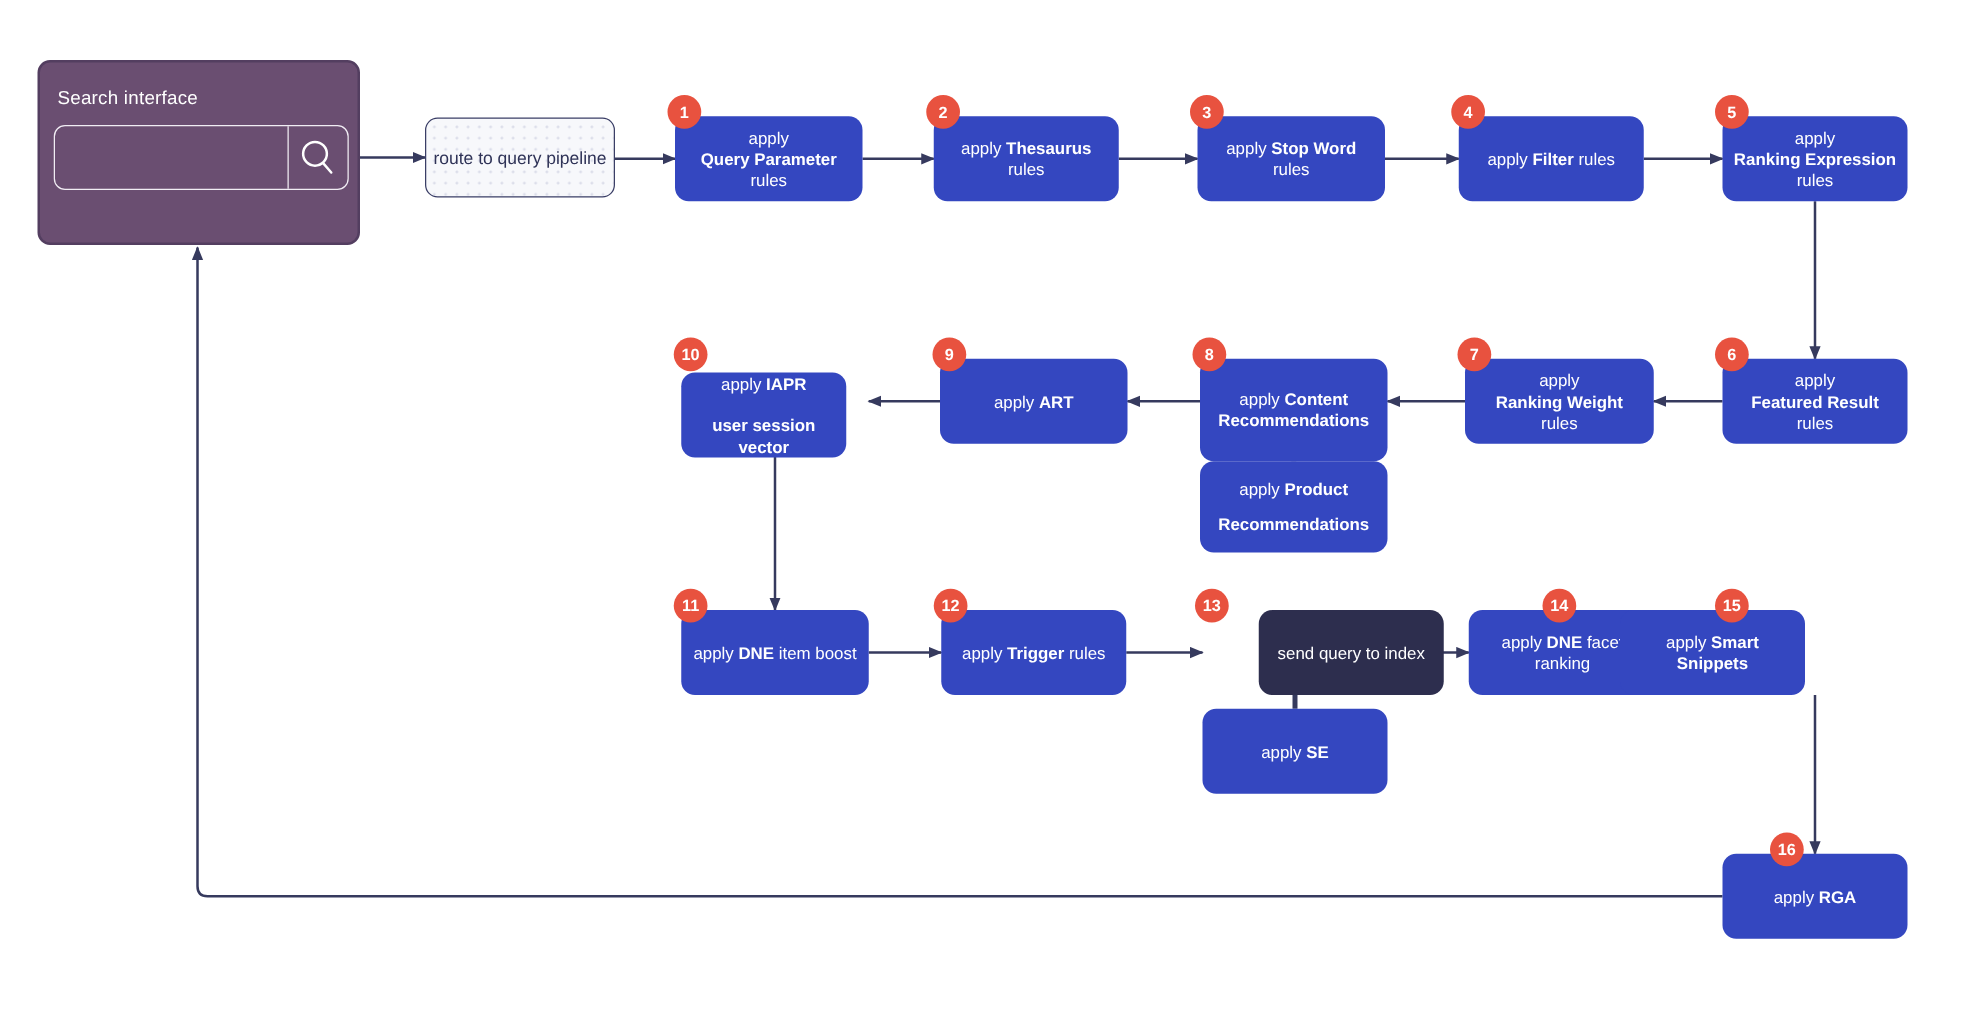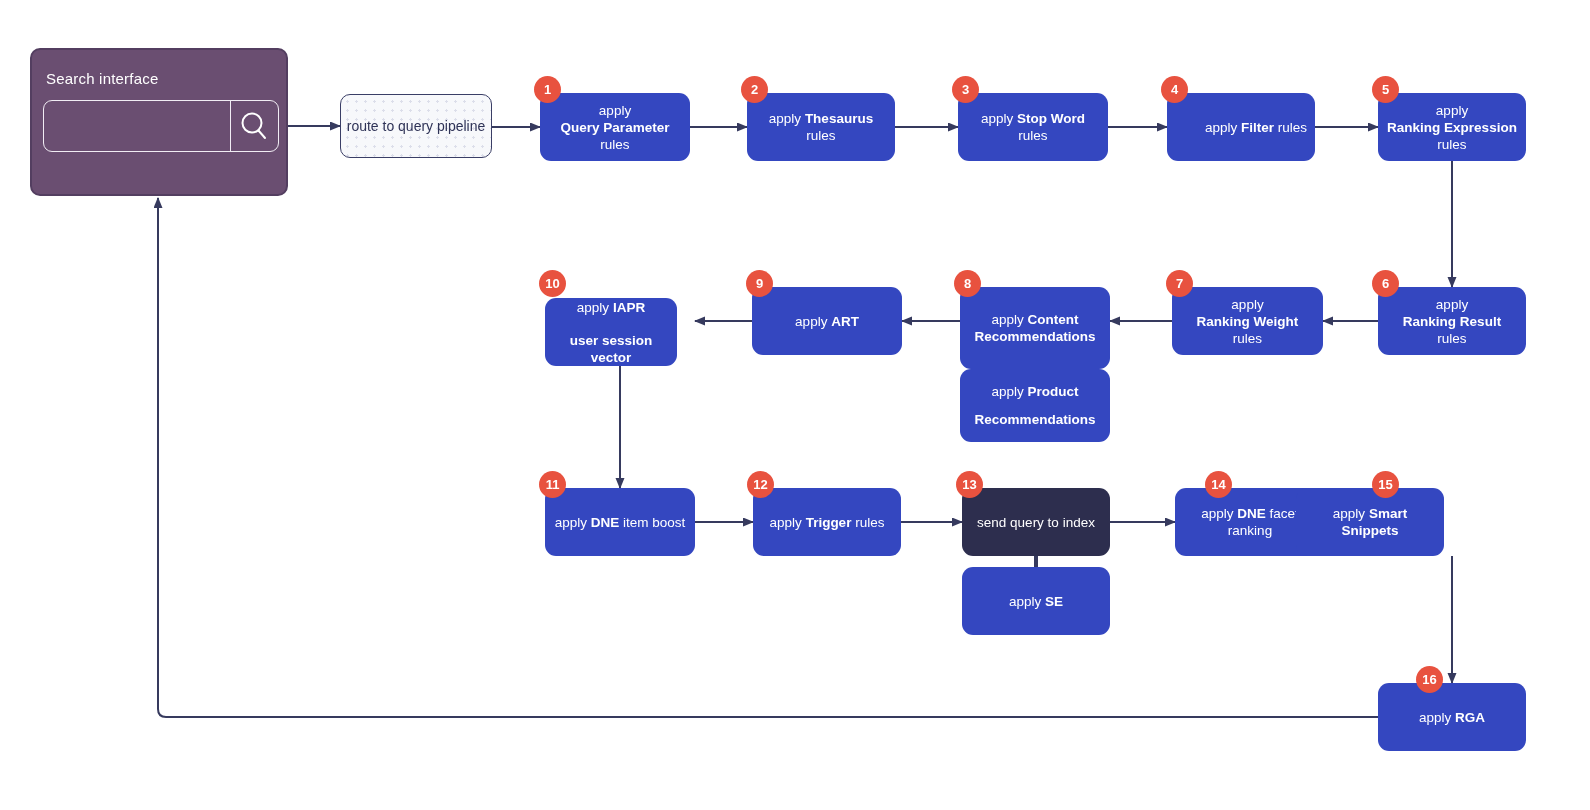--- a/index.html
+++ b/index.html
@@ -41,21 +41,21 @@
   }
   .route-box span{color:#2f3357;font-size:14px;}
 
   
   .node{
     position:absolute;border-radius:11px;box-sizing:border-box;z-index:2;
     display:flex;flex-direction:column;align-items:center;justify-content:center;
     color:#ffffff;font-size:13.5px;line-height:17px;text-align:center;padding:4px 8px;
   }
   .node.blue{background:#3447c0;}
-  .node.dark{background:#2d2e4e;}
+  .node.dark{background:#2d2e4e;margin-left:45px;}
   .node b{font-weight:700;}
   .badge{
     position:absolute;width:27px;height:27px;border-radius:50%;
     background:#e8523f;color:#ffffff;font-size:13px;font-weight:700;
     display:flex;align-items:center;justify-content:center;z-index:3;
   }
 </style>
 </head>
 <body>
 
@@ -116,33 +116,33 @@
       <div class="node blue" style="left: 747px; top: 93px; width: 148px; height: 68px;">
         <div><span>apply </span><b>Thesaurus</b></div>
         <div><span>rules</span></div>
       </div>
       <div class="badge" style="left: 741px; top: 76px;">2</div>
       <div class="node blue" style="left: 958px; top: 93px; width: 150px; height: 68px;">
         <div><span>apply </span><b>Stop Word</b></div>
         <div><span>rules</span></div>
       </div>
       <div class="badge" style="left: 952px; top: 76px;">3</div>
-      <div class="node blue" style="left: 1167px; top: 93px; width: 148px; height: 68px; align-items: flex-end;">
+      <div class="node blue" style="left: 1167px; top: 93px; width: 148px; height: 68px;">
         <div><span>apply </span><b>Filter</b><span> rules</span></div>
       </div>
       <div class="badge" style="left: 1161px; top: 76px;">4</div>
       <div class="node blue" style="left: 1378px; top: 93px; width: 148px; height: 68px;">
         <div><span>apply</span></div>
         <div><b>Ranking Expression</b></div>
         <div><span>rules</span></div>
       </div>
       <div class="badge" style="left: 1372px; top: 76px;">5</div>
       <div class="node blue" style="left: 1378px; top: 287px; width: 148px; height: 68px;">
         <div><span>apply</span></div>
-        <div><b>Ranking Result</b></div>
+        <div><b>Featured Result</b></div>
         <div><span>rules</span></div>
       </div>
       <div class="badge" style="left: 1372px; top: 270px;">6</div>
       <div class="node blue" style="left: 1172px; top: 287px; width: 151px; height: 68px;">
         <div><span>apply</span></div>
         <div><b>Ranking Weight</b></div>
         <div><span>rules</span></div>
       </div>
       <div class="badge" style="left: 1166px; top: 270px;">7</div>
       <div class="node blue" style="left: 960px; top: 287px; width: 150px; height: 82px; text-align: center;">
@@ -171,21 +171,21 @@
         <div><span>apply </span><b>Trigger</b><span> rules</span></div>
       </div>
       <div class="badge" style="left: 747px; top: 471px;">12</div>
       <div class="node dark" style="left: 962px; top: 488px; width: 148px; height: 68px;">
         <div><span>send query to index</span></div>
       </div>
       <div class="badge" style="left: 956px; top: 471px;">13</div>
       <div class="node blue" style="left: 1175px; top: 488px; width: 150px; height: 68px;">
         <div><span>apply </span><b>DNE</b><span> facet ranking</span></div>
       </div>
-      <div class="badge" style="left: 1205px; top: 471px;">14</div>
+      <div class="badge" style="left: 1234px; top: 471px;">14</div>
       <div class="node blue" style="left: 1296px; top: 488px; width: 148px; height: 68px;">
         <div><span>apply </span><b>Smart Snippets</b></div>
       </div>
       <div class="badge" style="left: 1372px; top: 471px;">15</div>
       <div class="node blue" style="left: 962px; top: 567px; width: 148px; height: 68px;">
         <div><span>apply </span><b>SE</b></div>
       </div>
       <div class="node blue" style="left: 1378px; top: 683px; width: 148px; height: 68px;">
         <div><span>apply </span><b>RGA</b></div>
       </div>

